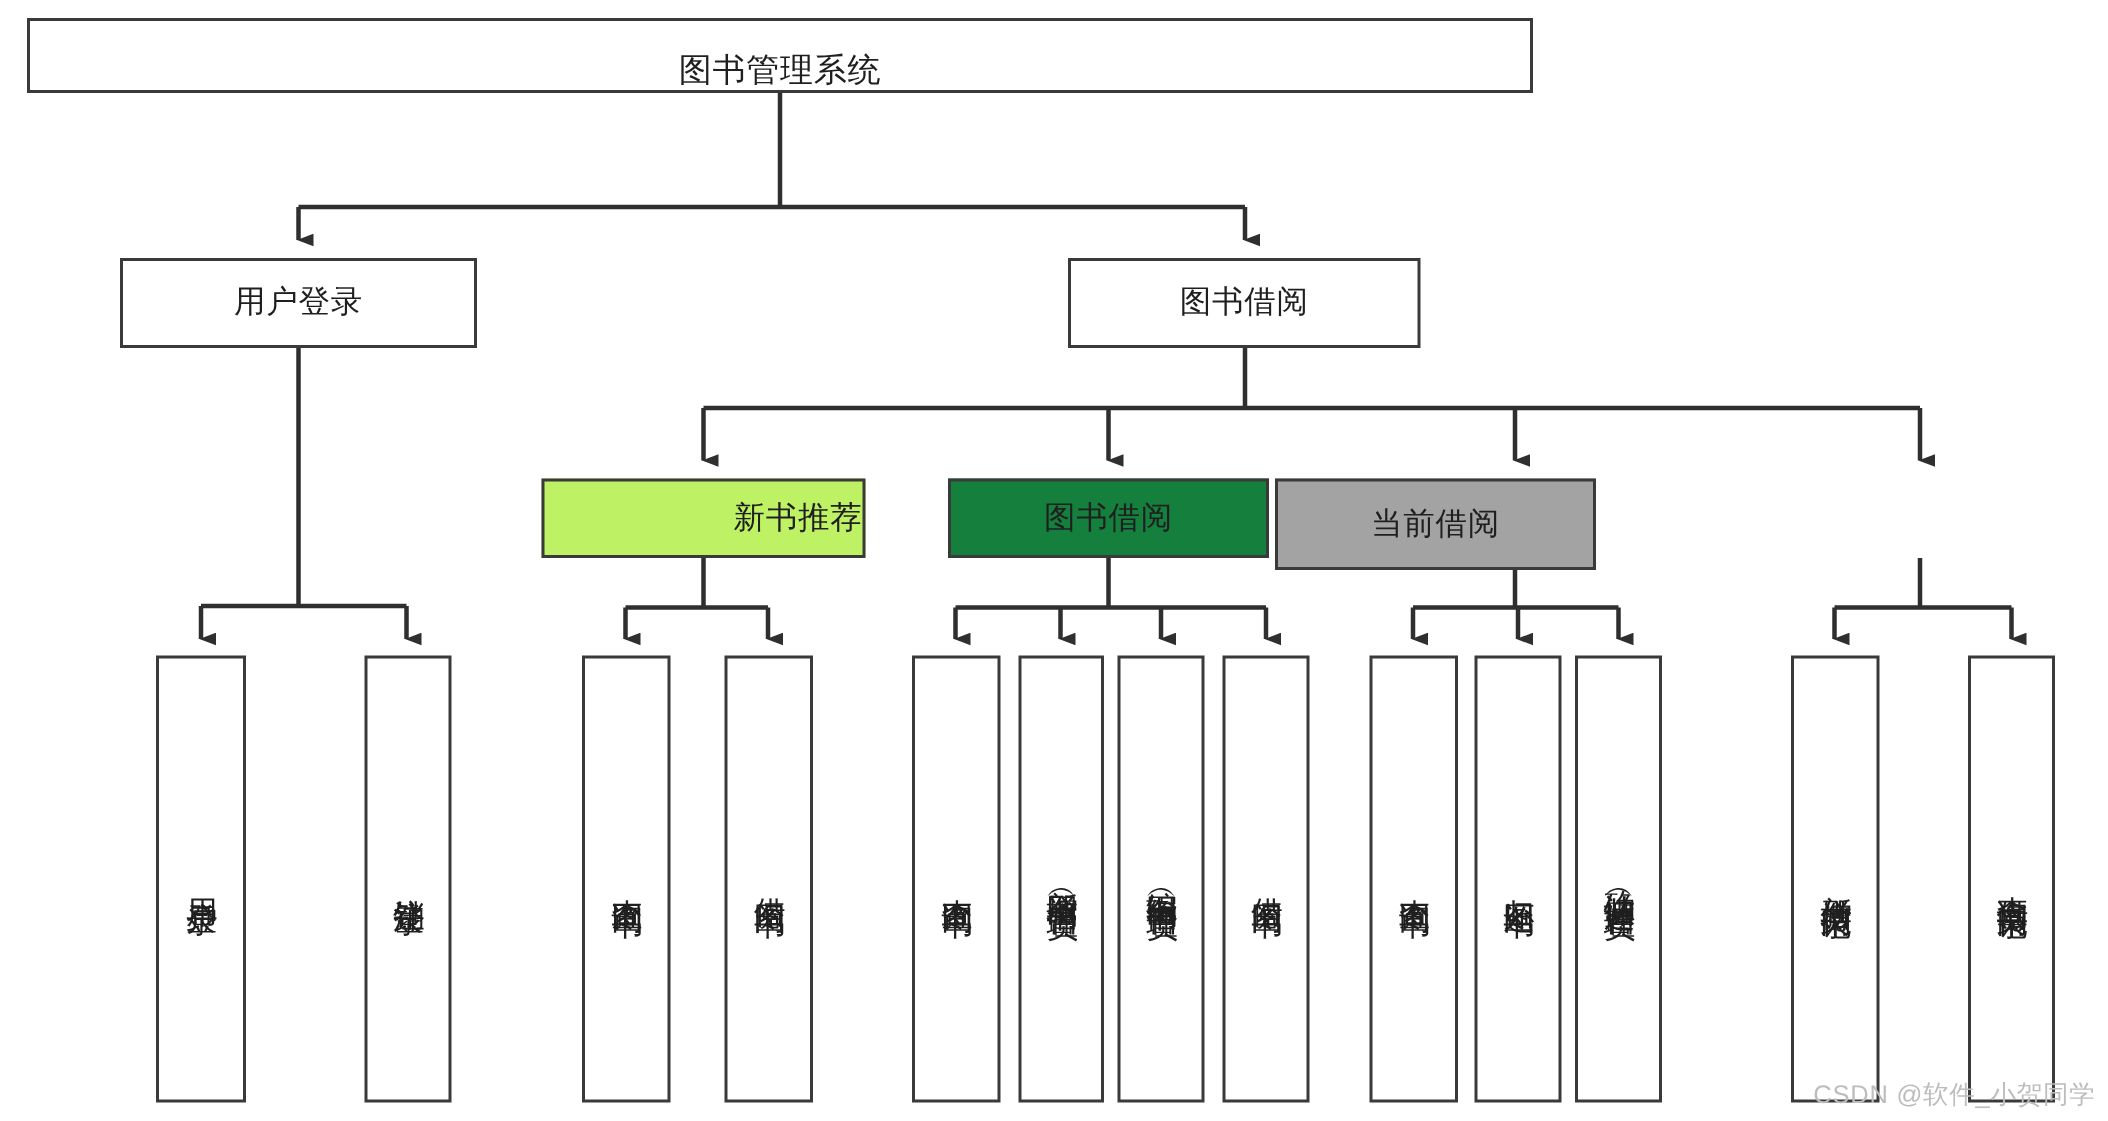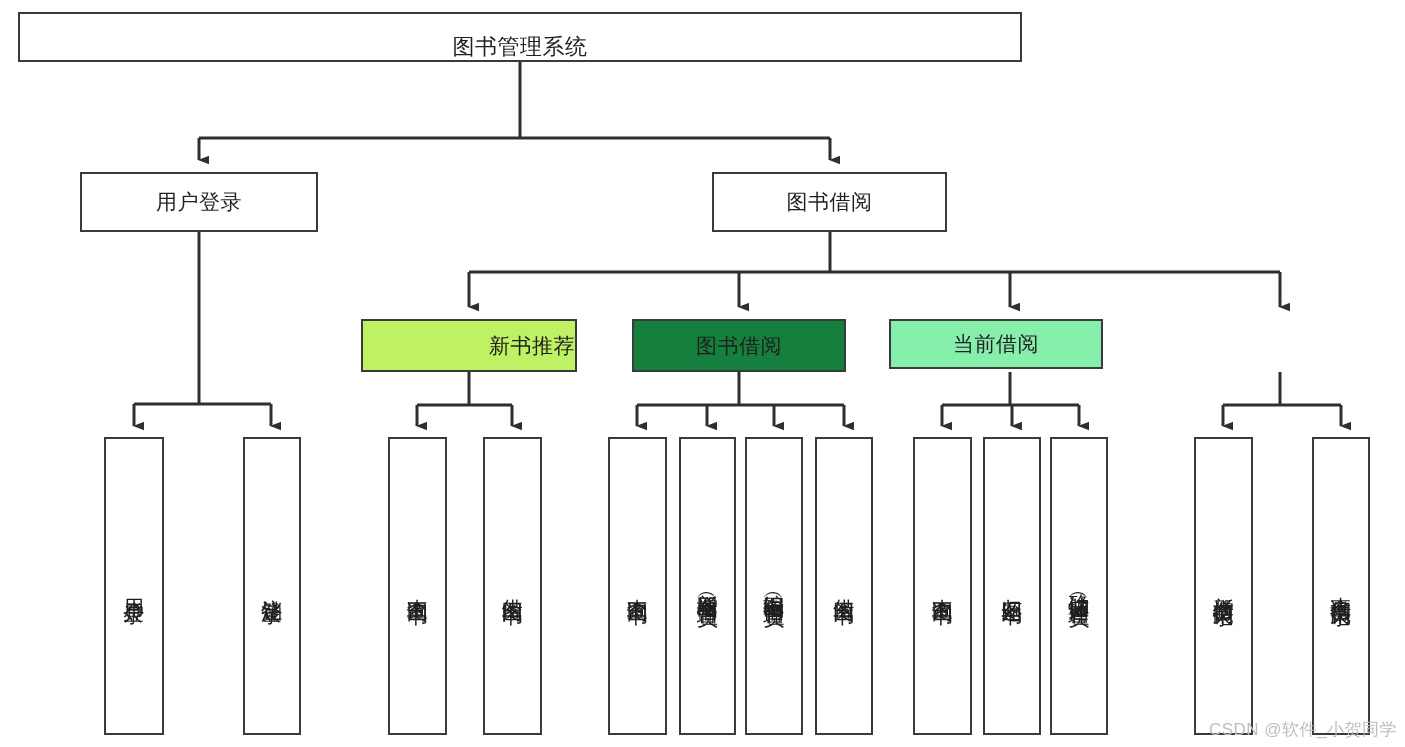--- a/index.html
+++ b/index.html
@@ -133,21 +133,21 @@
   <div class="node level1" style="left: 712px; top: 172px; width: 235px; height: 60px; border-color: rgb(58, 58, 58); background: rgb(255, 255, 255);">
     <span class="node-label" style="color: rgb(31, 31, 31);">图书借阅</span>
   </div>
 
   <div class="node level2" style="left: 361px; top: 319px; width: 216px; height: 53px; border-color: rgb(58, 58, 58); background: #bef264; justify-content: flex-end;">
     <span class="node-label" style="color: rgb(31, 31, 31);">新书推荐</span>
   </div>
   <div class="node level2" style="left: 632px; top: 319px; width: 214px; height: 53px; border-color: rgb(58, 58, 58); background: #15803d;">
     <span class="node-label" style="color: rgb(31, 31, 31);">图书借阅</span>
   </div>
-  <div class="node level2" style="left: 889px; top: 319px; width: 214px; height: 50px; border-color: rgb(58, 58, 58); background: #86efac;">
+  <div class="node level2" style="left: 850px; top: 319px; width: 214px; height: 61px; border-color: rgb(58, 58, 58); background: #a3a3a3;">
     <span class="node-label" style="color: rgb(31, 31, 31);">当前借阅</span>
   </div>
 
   <div class="node level3 vertical" style="left: 104px; top: 437px; width: 60px; height: 298px; border-color: rgb(58, 58, 58); background: rgb(255, 255, 255);">
     <span class="node-label" style="color: rgb(31, 31, 31);">用户登录</span>
   </div>
   <div class="node level3 vertical" style="left: 243px; top: 437px; width: 58px; height: 298px; border-color: rgb(58, 58, 58); background: rgb(255, 255, 255);">
     <span class="node-label" style="color: rgb(31, 31, 31);">注销登录</span>
   </div>
   <div class="node level3 vertical" style="left: 388px; top: 437px; width: 59px; height: 298px; border-color: rgb(58, 58, 58); background: rgb(255, 255, 255);">

